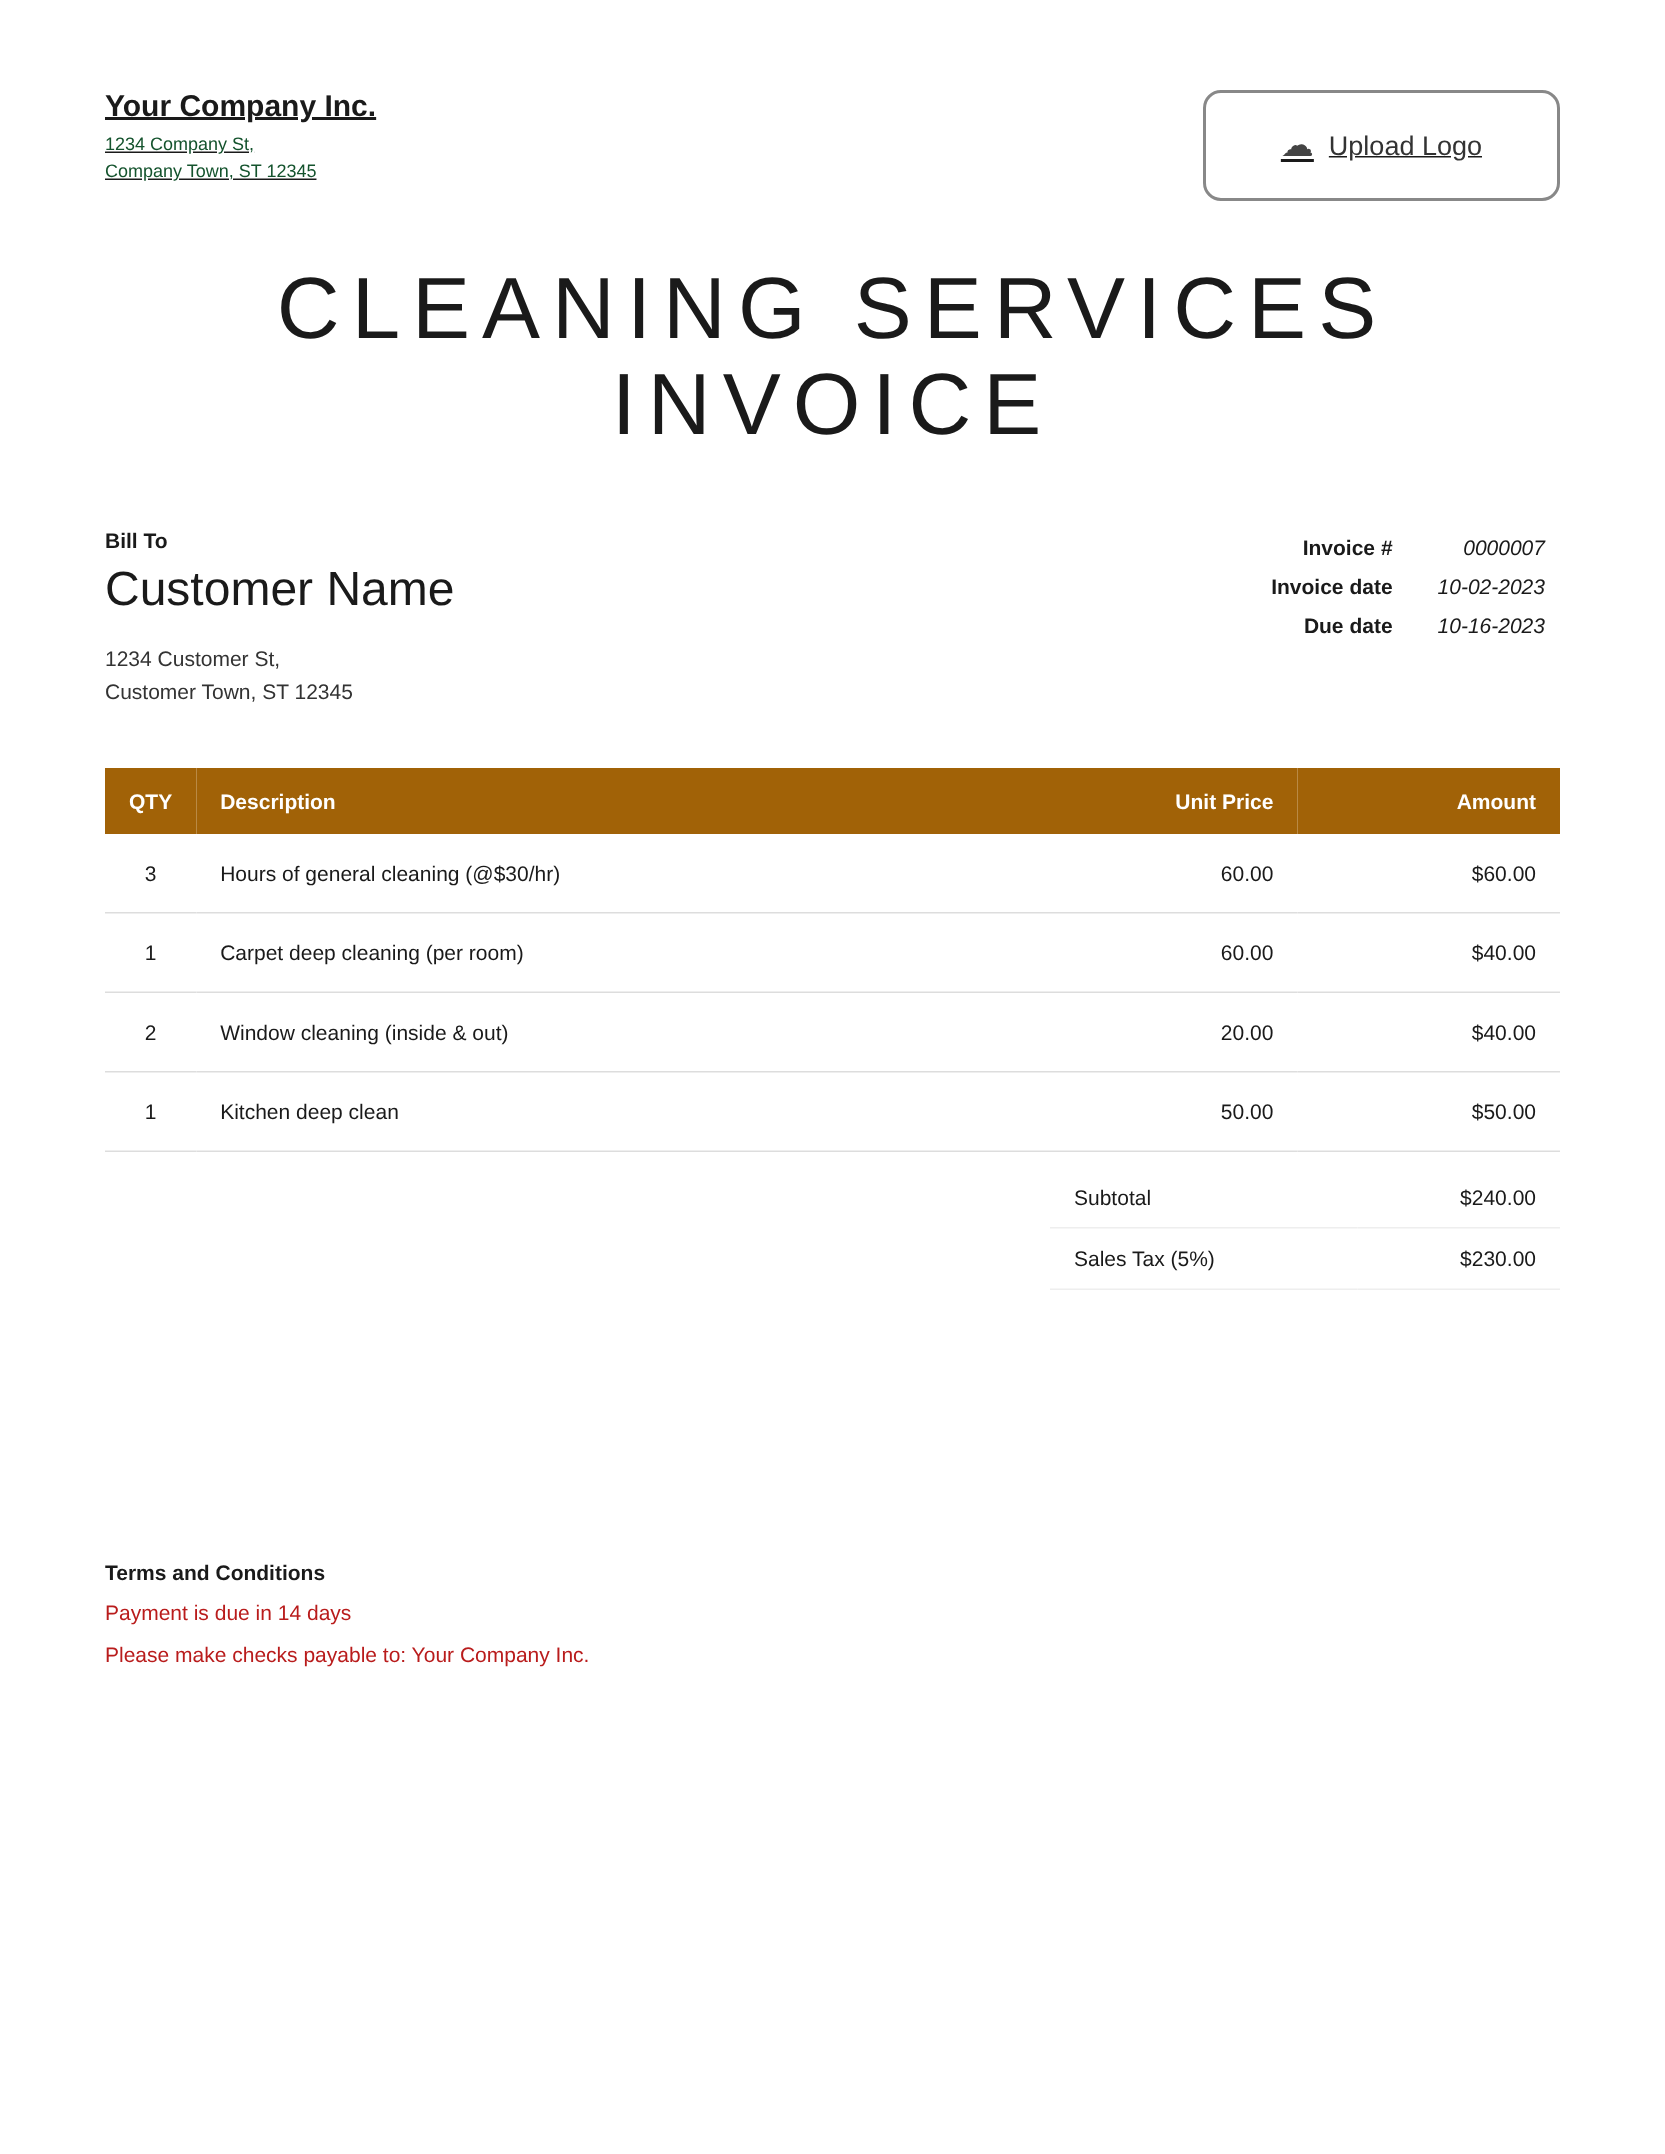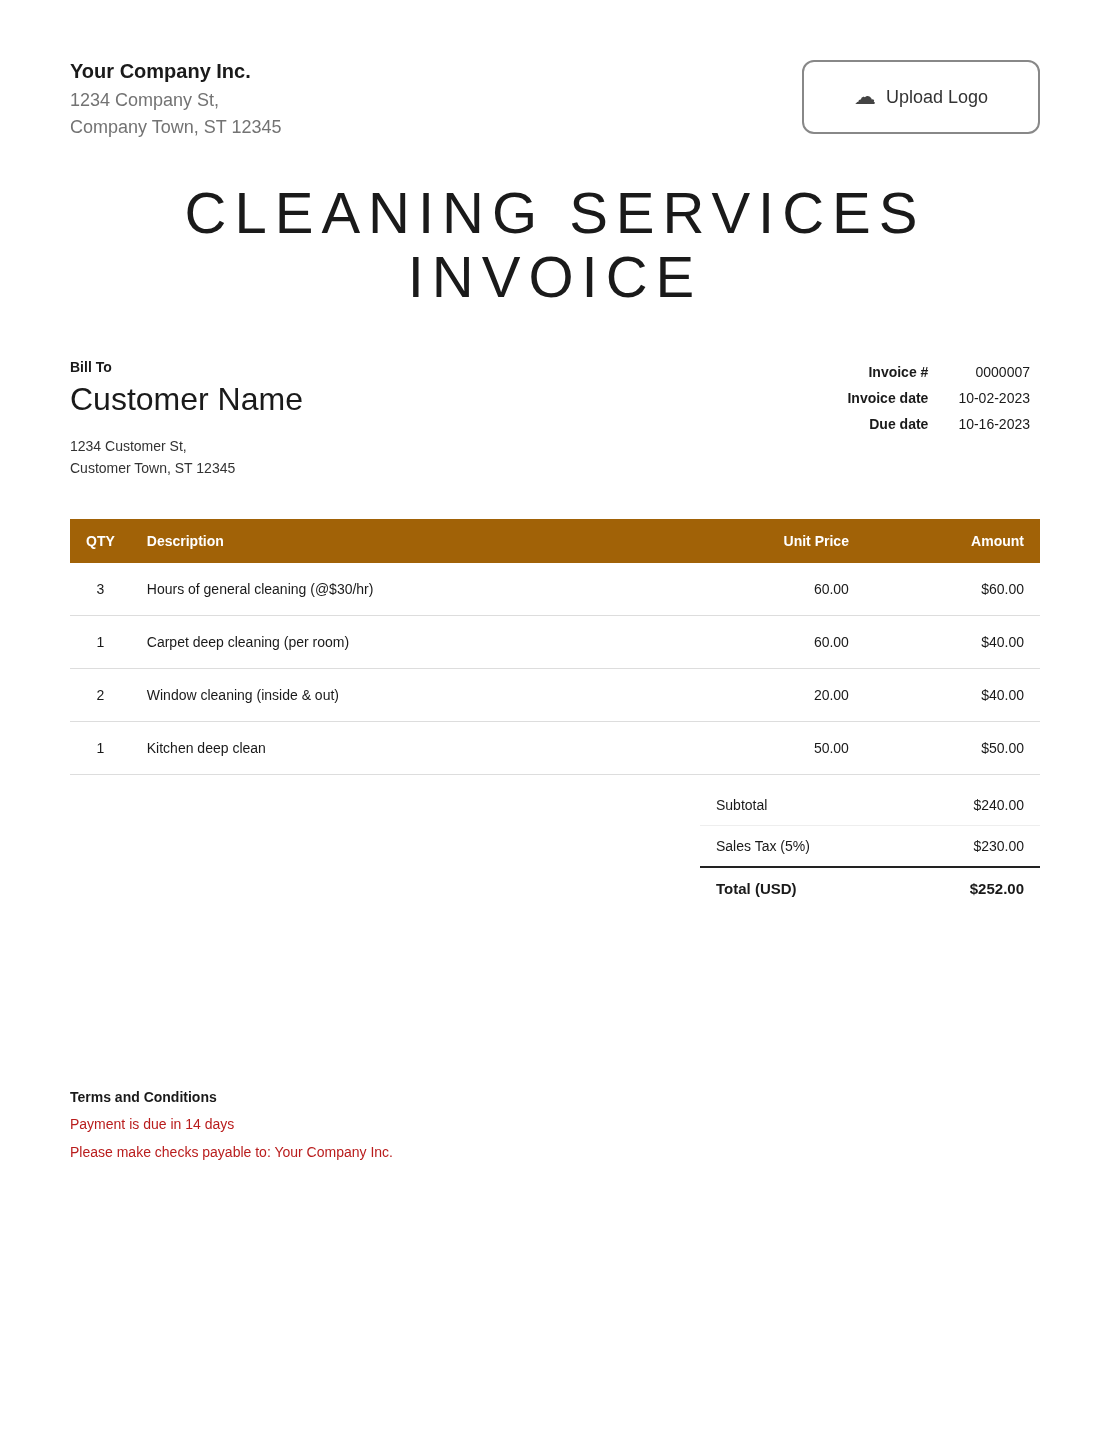--- a/index.html
+++ b/index.html
@@ -10,30 +10,31 @@
       font-family: Arial, Helvetica, sans-serif;
       color: #1a1a1a;
       padding: 60px 70px;
     }
 
     .header-section {
       display: flex;
       justify-content: space-between;
       align-items: flex-start;
       margin-bottom: 40px;
+      text-decoration: underline;
     }
 
     .company-info .company-name {
       font-size: 20px;
       font-weight: bold;
       margin-bottom: 4px;
     }
     .company-info .company-address {
-      font-size: 18px;
-      color: #737373;
+      font-size: 12px;
+      color: #14532d;
       line-height: 1.5;
     }
 
     .upload-logo-btn {
       border: 2px solid #888;
       border-radius: 12px;
       padding: 22px 50px;
       display: flex;
       align-items: center;
       gap: 10px;
@@ -87,20 +88,21 @@
       padding: 5px 10px;
       font-size: 14px;
     }
     .invoice-meta table td:first-child {
       font-weight: bold;
       text-align: right;
       padding-right: 20px;
     }
     .invoice-meta table td:last-child {
       text-align: right;
+      font-style: italic;
     }
 
     .items-table {
       width: 100%;
       border-collapse: collapse;
       margin-bottom: 10px;
     }
 
     .items-table thead tr {
       background: #a16207;
@@ -261,24 +263,20 @@
   <table class="totals-table">
     <tbody>
         <tr>
       <td>Subtotal</td>
       <td>$240.00</td>
     </tr>
     <tr>
       <td>Sales Tax (5%)</td>
       <td>$230.00</td>
     </tr>
-    <tr class="total-row">
-      <td>Total (USD)</td>
-      <td>$252.00</td>
-    </tr>
   </tbody>
     </table>
 </div>
 
 <div class="terms-section">
   <div class="terms-title">Terms and Conditions</div>
   <div class="terms-line">Payment is due in 14 days</div>
   <div class="terms-line">Please make checks payable to: Your Company Inc.</div>
 </div>
 

